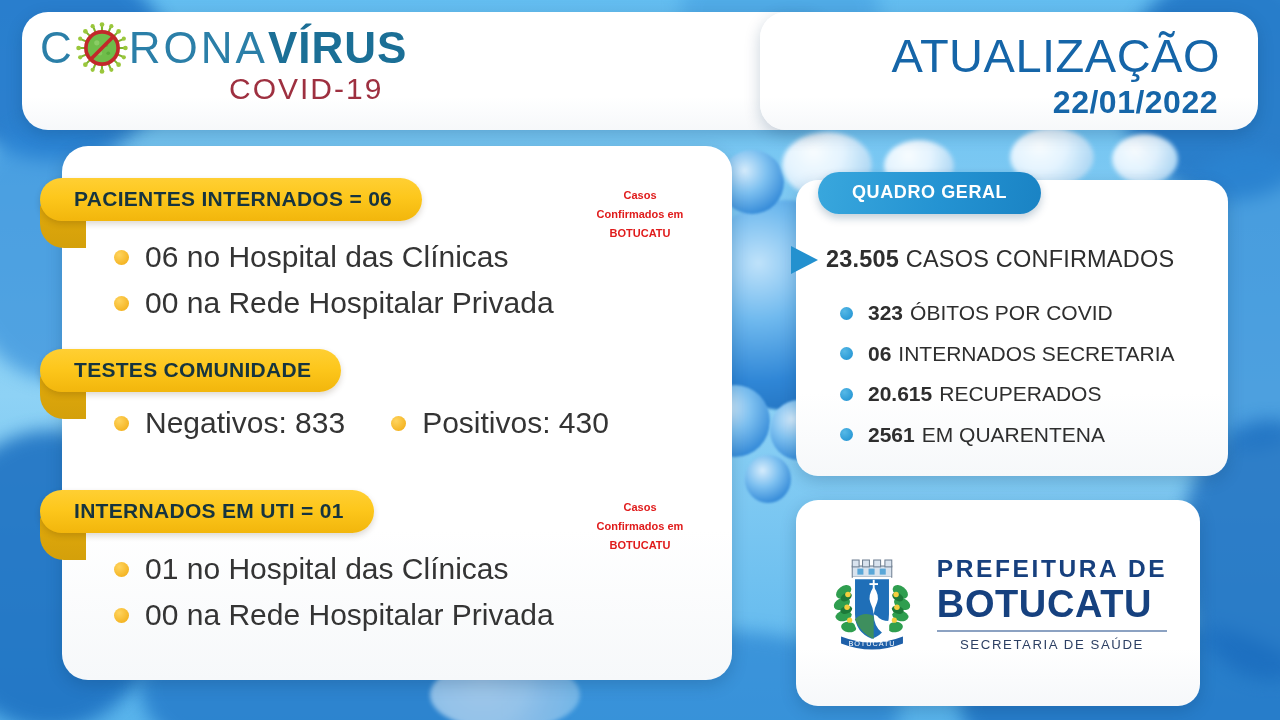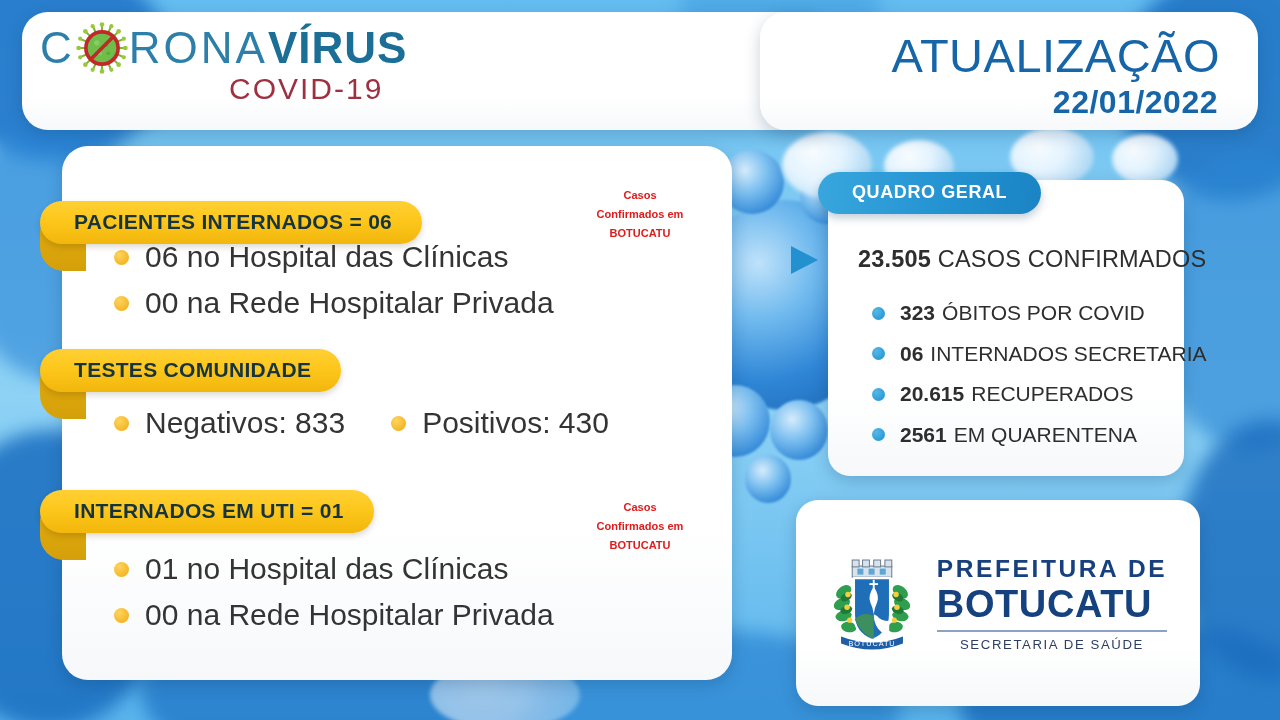--- a/index.html
+++ b/index.html
@@ -109,21 +109,21 @@
   .inline-group { display:flex; align-items:center; gap:0; }
   .inline-group .bullet-row + .bullet-row { margin-left:46px; }
 
   .red-note {
     position:absolute;
     color:#e01b1b; font-weight:700; font-size:11px;
     line-height:19px; text-align:center; width:160px;
   }
 
   
-  #quadro-card { left:796px; top:180px; width:356px; height:296px; border-radius:22px;margin-left:32px; }
+  #quadro-card { left:796px; top:180px; width:432px; height:296px; border-radius:22px; }
   #quadro-pill {
     position:absolute; left:818px; top:172px; z-index:8;
     background:linear-gradient(100deg,#39a7dd 0%,#2493d2 55%,#1a83c4 100%);
     color:#ffffff; font-weight:700; font-size:18px; letter-spacing:.6px;
     padding:10px 34px 11px 34px; border-radius:26px;
     box-shadow:0 4px 9px rgba(10,60,100,.25);
     white-space:nowrap;
   }
   #arrow-marker {
     position:absolute; left:791px; top:246px; z-index:8;
@@ -252,21 +252,21 @@
   </div>
   <div class="logo-covid">COVID-19</div>
 </div>
 
 <div class="ttl" style="position:absolute;right:60px;top:28px;color:#1565a8;font-weight:400;font-size:47px;letter-spacing:.5px;z-index:9;">ATUALIZAÇÃO</div>
 <div class="date" style="position:absolute;right:62px;top:84px;color:#1565a8;font-weight:700;font-size:32px;letter-spacing:.5px;z-index:9;">22/01/2022</div>
 
 <div class="card" id="left-card">
 
   <div class="section" style="top:32px;">
-    <div class="pill-wrap" style="top:0;margin-top:23px;">
+    <div class="pill-wrap" style="top:0;">
       <div class="ribbon-fold"></div>
       <div class="pill">PACIENTES INTERNADOS = 06</div>
     </div>
     <div class="red-note" style="left:498px; top:8px;">
       <div>Casos</div>
       <div>Confirmados em</div>
       <div>BOTUCATU</div>
     </div>
     <div class="bullets" style="top:56px;">
       <div class="bullet-row">

